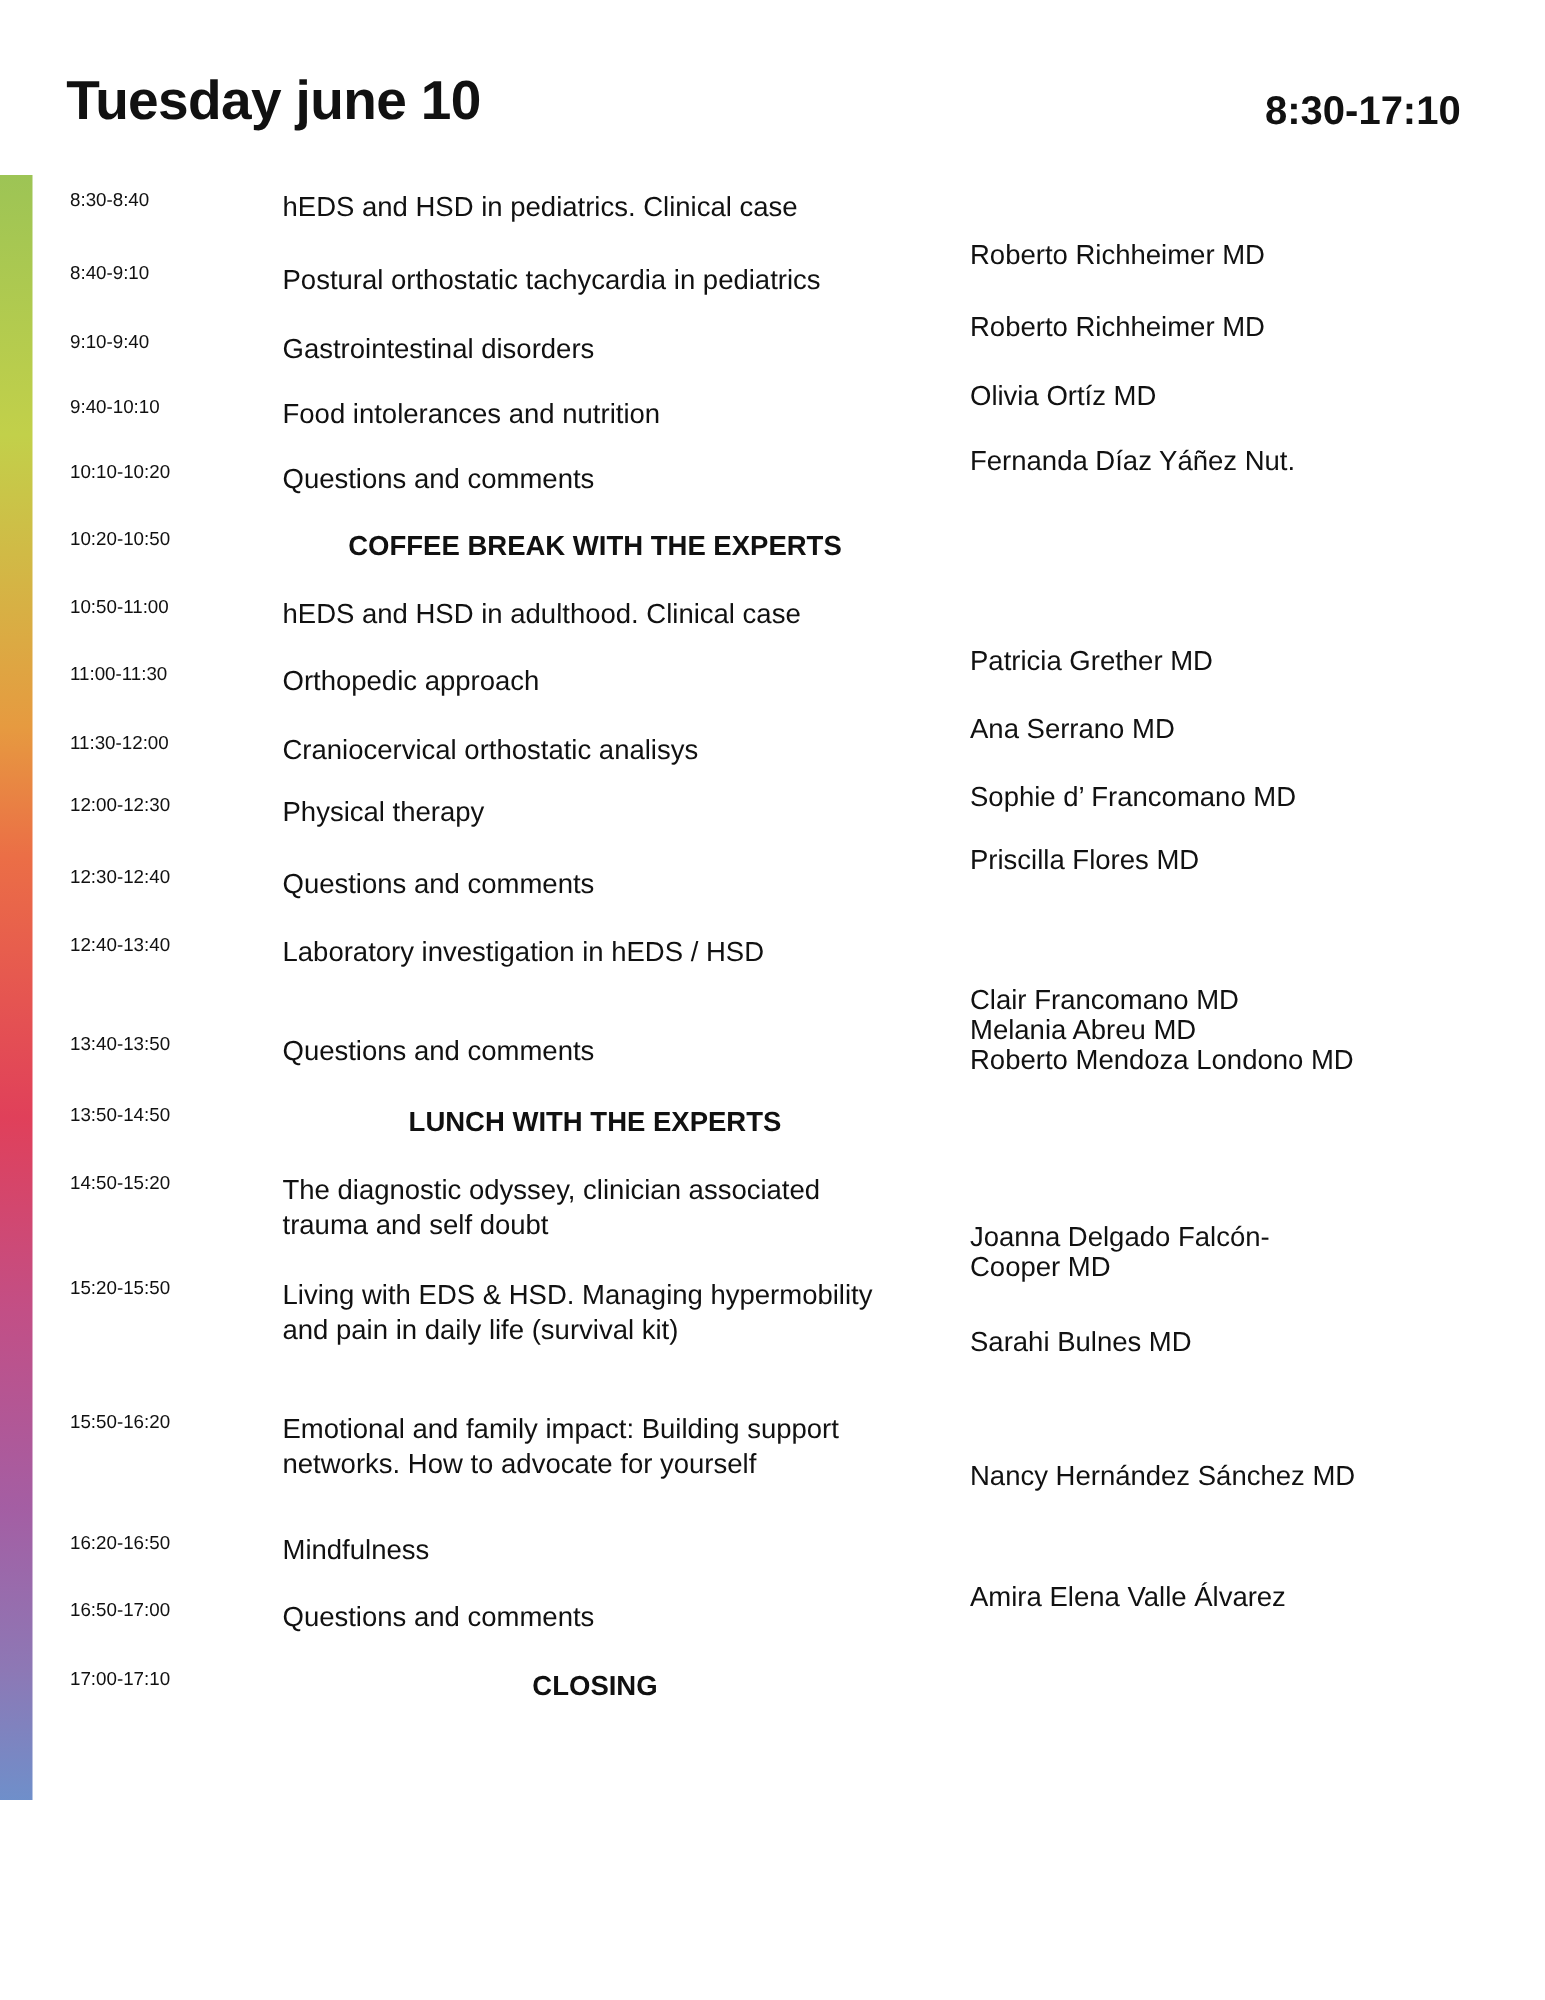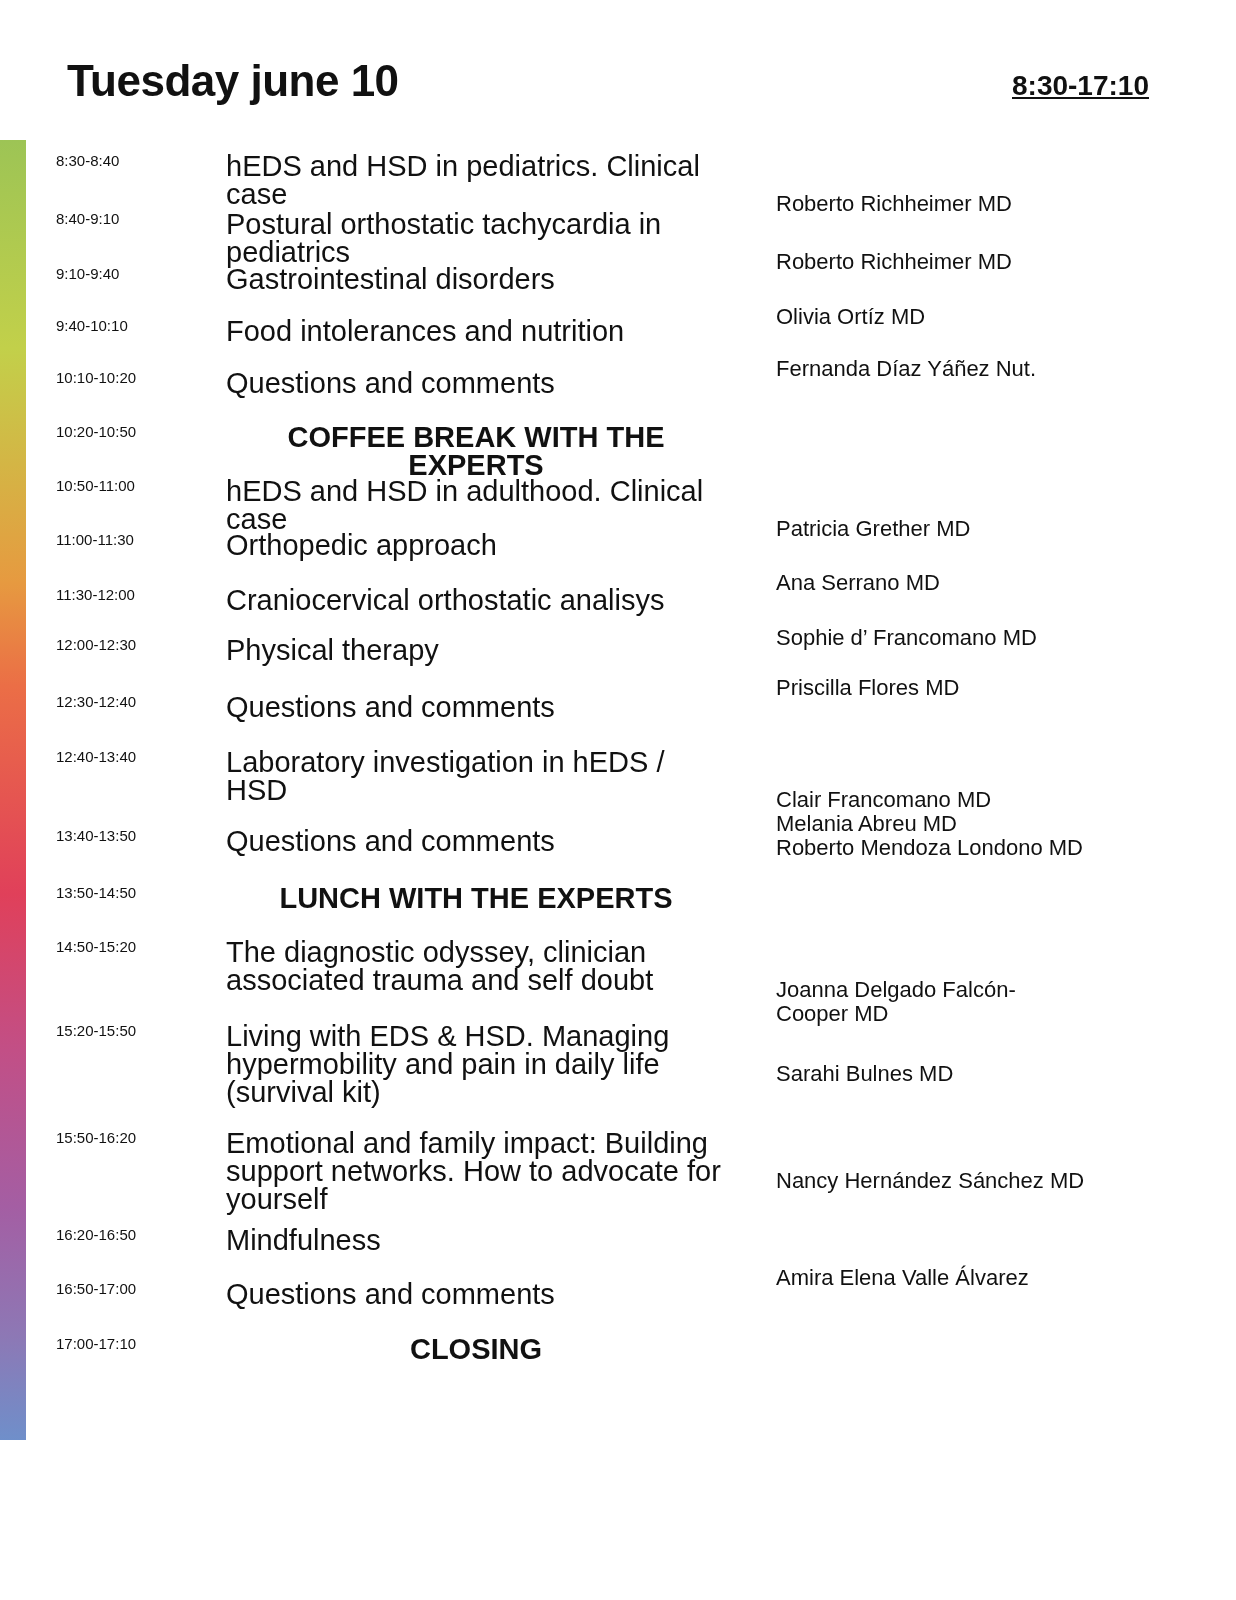--- a/index.html
+++ b/index.html
@@ -1,24 +1,24 @@
 <!DOCTYPE html>
 <html><head>
 <meta charset="utf-8">
 <style>
   html, body { margin:0; padding:0; background:#ffffff; }
   body { width:1236px; height:1600px; position:relative; overflow:hidden;
          font-family:"Liberation Sans", sans-serif; color:#111; }
-  .title { position:absolute; left:67px; top:56px; font-size:44px; font-weight:bold; letter-spacing:-0.5px; }
-  .range { position:absolute; left:1012px; top:70px; font-size:28px; font-weight:bold;text-decoration:underline; }
+  .title { position:absolute; left:53px; top:56px; font-size:44px; font-weight:bold; letter-spacing:-0.5px; }
+  .range { position:absolute; left:1012px; top:70px; font-size:32px; font-weight:bold; }
   .bar { position:absolute; left:0; top:140px; width:26px; height:1300px;
          background:linear-gradient(to bottom,#9dc455 0%,#c2d04a 16%,#e69a40 34%,#eb6e46 42%,#e0405a 58%,#c24f86 70%,#a45ea3 82%,#8d78b5 92%,#6f8fca 100%); }
   .row { position:absolute; left:0; width:1236px; }
   .time { position:absolute; left:56px; font-size:15px; }
-  .topic { position:absolute; left:226px; width:500px; font-size:29px; line-height:28px; }
+  .topic { position:absolute; left:226px; width:500px; font-size:22px; line-height:28px; }
   .topic.bold { font-weight:bold;text-align:center; }
   .speaker { position:absolute; left:776px; width:440px; font-size:22px; line-height:24px;margin-top:40px; }
   .speaker div { white-space:nowrap; }
 </style>
 </head>
 <body>
 
 <div class="title">Tuesday june 10</div>
 <div class="range">8:30-17:10</div>
 <div class="bar"></div>

